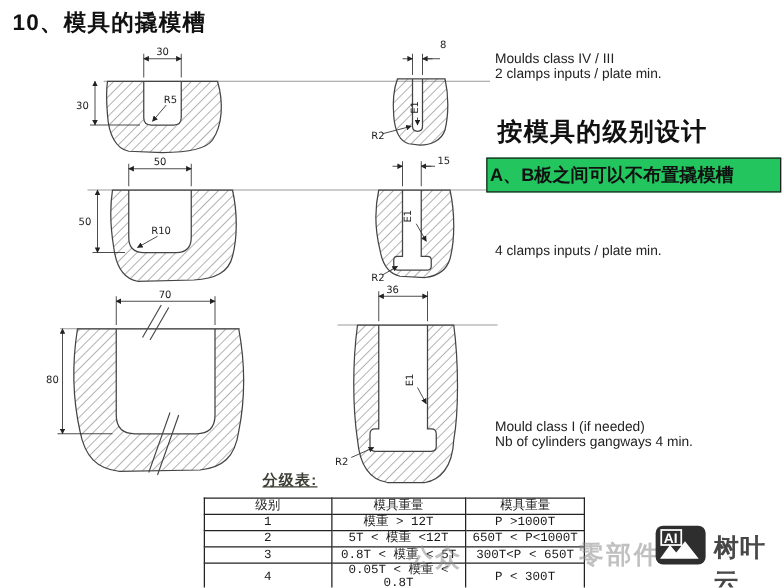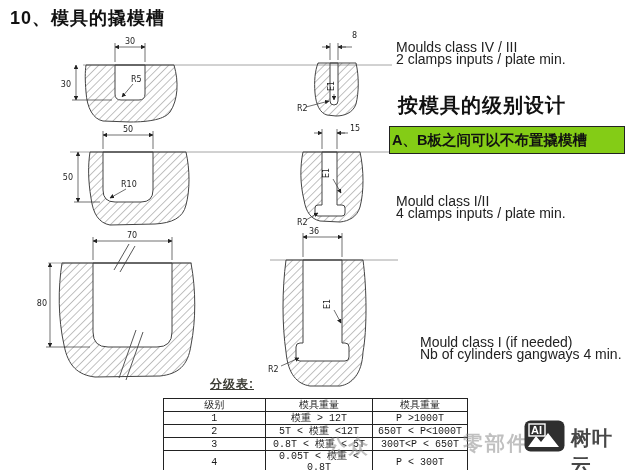--- a/index.html
+++ b/index.html
@@ -3,25 +3,25 @@
 <meta charset="utf-8">
 <style>
   html,body{margin:0;padding:0;}
   body{
     width:627px;height:470px;position:relative;background:#ffffff;
     font-family:"Liberation Sans",sans-serif;color:#1a1a1a;overflow:hidden;
   }
   .abs{position:absolute;}
   #drawings{position:absolute;left:0;top:0;z-index:1;}
   .page-title{left:10px;top:6px;font-size:18px;font-weight:700;color:#111;z-index:2;letter-spacing:1px;}
-  .note{font-size:14px;line-height:12px;color:#222;z-index:2;}
+  .note{font-size:11px;line-height:12px;color:#222;z-index:2;}
   .note span{display:block;}
   .big-heading{left:398px;top:92px;font-size:20px;font-weight:700;color:#111;z-index:2;letter-spacing:1px;}
   .boxed-note{left:389px;top:126px;width:231px;border:1px solid #222;padding:4px 1px 3px 2px;
-    font-size:14.5px;font-weight:700;color:#111;z-index:2;white-space:nowrap;background:#84cc16;}
+    font-size:14.5px;font-weight:700;color:#111;z-index:2;white-space:nowrap;background:#22c55e;}
   .tbl-caption{left:210px;top:376px;font-size:12px;font-weight:700;color:#3d3d35;
     text-decoration:underline;z-index:2;letter-spacing:1px;text-align:center;}
   table.grade{position:absolute;left:163px;top:398px;width:305px;border-collapse:collapse;z-index:2;background:transparent;font-family:Liberation Mono, monospace;}
   table.grade td{border:1px solid #222;font-size:10px;line-height:11px;height:12px;
     text-align:center;vertical-align:middle;padding:0;color:#1a1a1a;}
   .watermark{z-index:5;font-size:20px;font-weight:700;color:rgba(140,140,140,0.55);letter-spacing:2px;}
   .wm-logo{left:524px;top:420px;width:41px;height:32px;z-index:6;}
   .wm-brand{left:571px;top:425px;font-size:20px;font-weight:700;color:#474747;z-index:6;letter-spacing:1px;}
   text.dim{font-family:"DejaVu Sans",sans-serif;font-size:8px;fill:#222;}
 </style>
@@ -150,25 +150,24 @@
 <div class="abs note" style="left:396px;top:41px;">
   <span>Moulds class IV / III</span>
   <span>2 clamps inputs / plate min.</span>
 </div>
 
 <div class="abs big-heading">按模具的级别设计</div>
 
 <div class="abs boxed-note">A、B板之间可以不布置撬模槽</div>
 
 <div class="abs note" style="left:396px;top:195px;">
-  <span>Mould class I/II</span>
   <span>4 clamps inputs / plate min.</span>
 </div>
 
-<div class="abs note" style="left:420px;top:336px;">
+<div class="abs note" style="left:396px;top:336px;">
   <span>Mould class I (if needed)</span>
   <span>Nb of cylinders gangways 4 min.</span>
 </div>
 
 <div class="abs tbl-caption">分级表:</div>
 
 <table class="grade">
   <colgroup>
       <col style="width:102px">
       <col style="width:108px">

